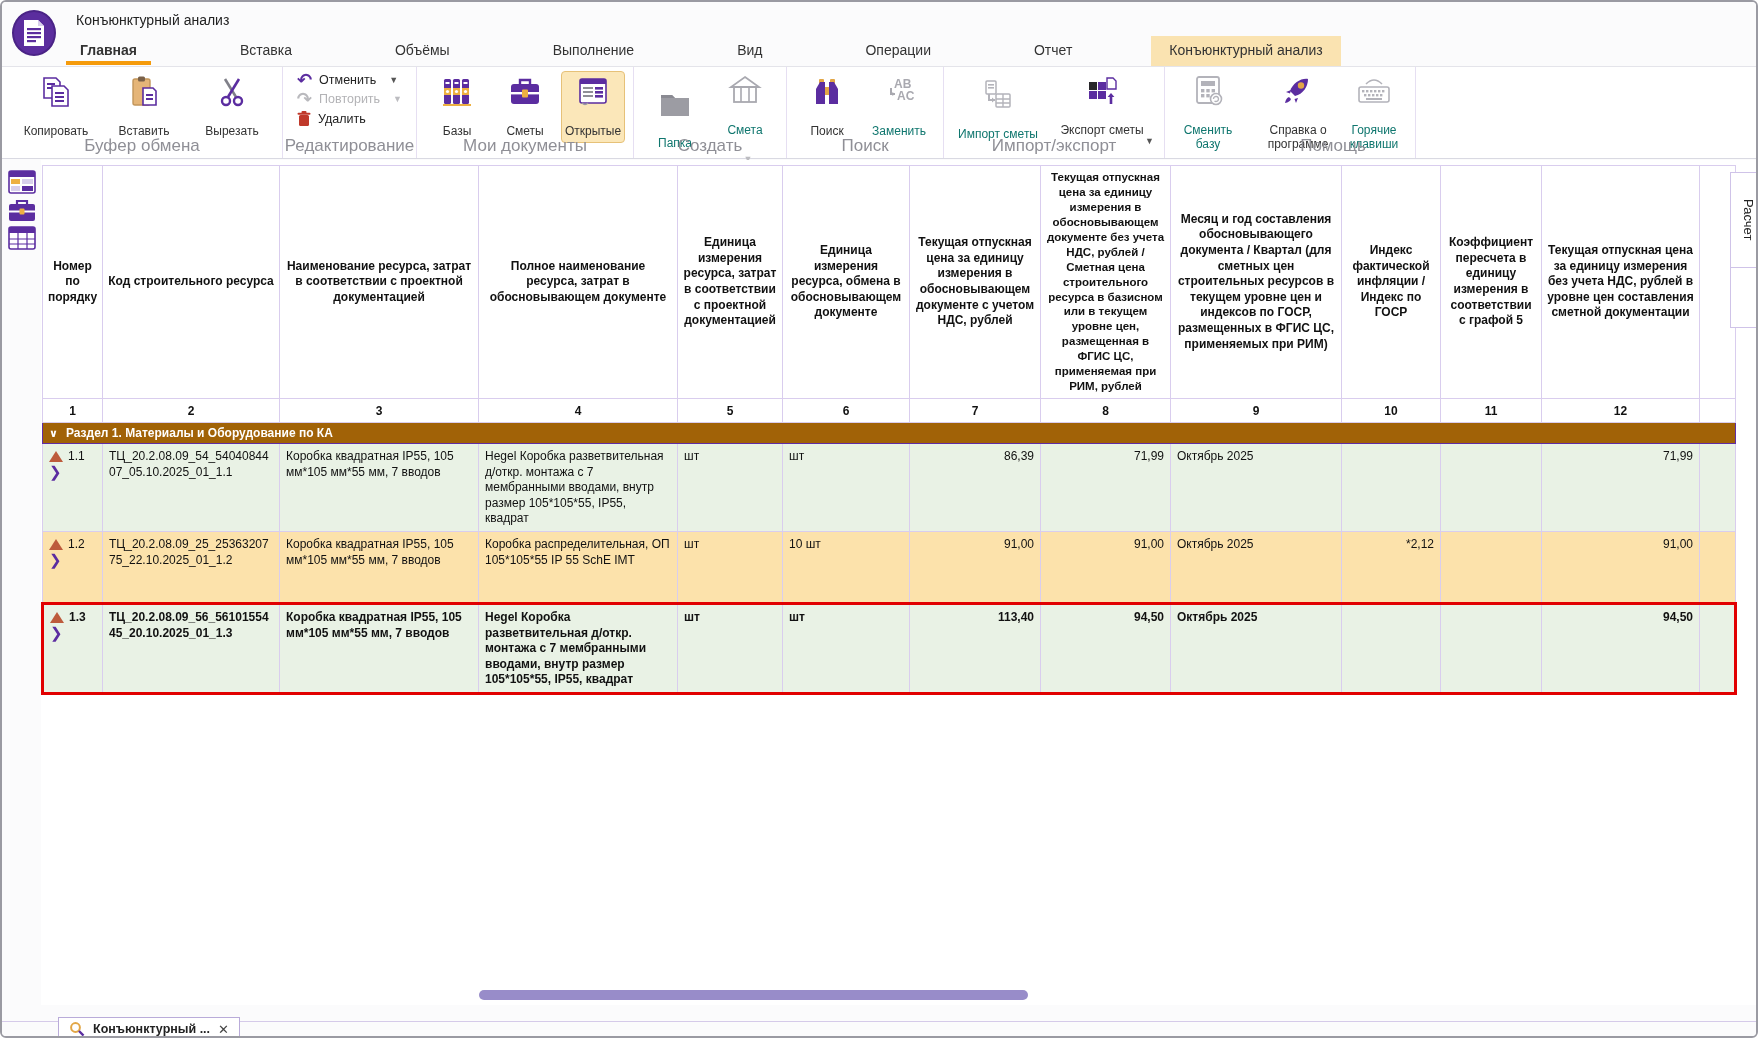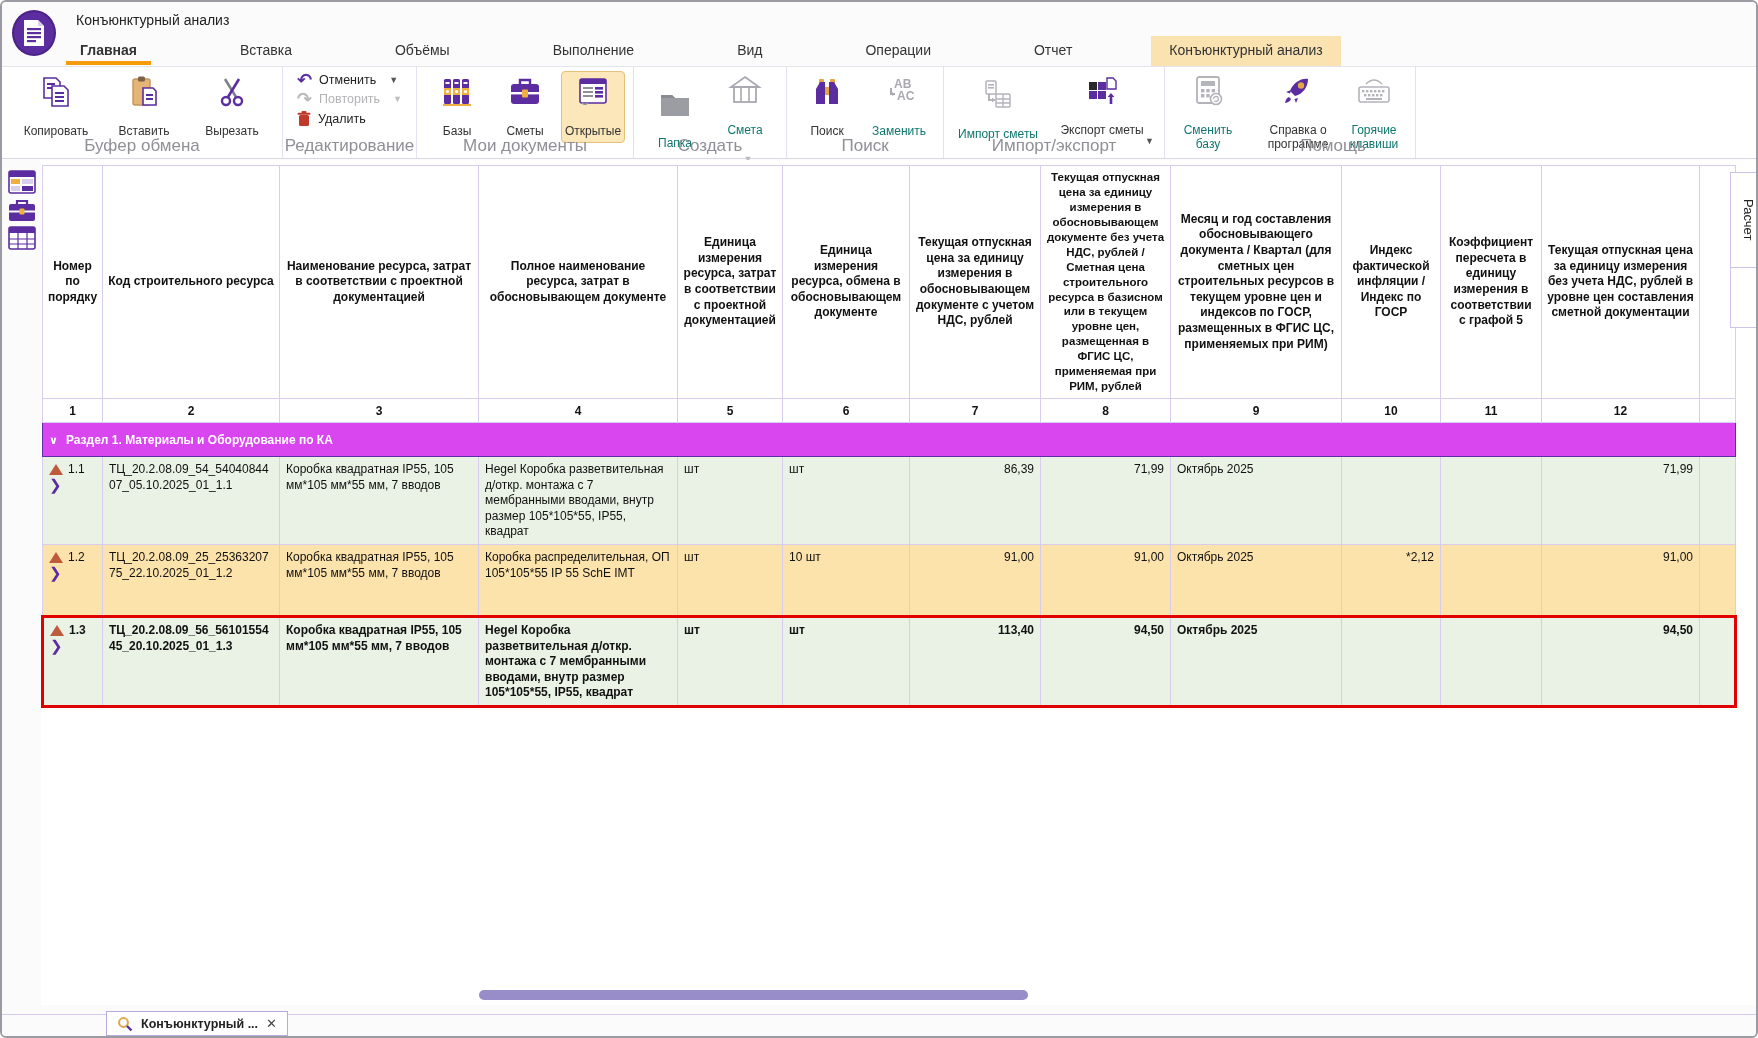--- a/index.html
+++ b/index.html
@@ -38,21 +38,21 @@
   
   #content { position:absolute; left:0; top:158px; right:0; bottom:31px; background:#fff; }
   #left-gutter { position:absolute; left:0; top:0; width:39px; bottom:0; background:#fbfbfc; }
   .gutter-ic { width:28px; height:24px; margin:4px auto 4px; display:block; cursor:pointer; }
   #grid-wrap { position:absolute; left:39px; top:5px; }
   table { border-collapse:collapse; table-layout:fixed; width:1693px; background:#fff; }
   td,th { border:1px solid #d9cdee; font-size:12px; color:#111; vertical-align:top; overflow:hidden; }
   th { font-weight:bold; text-align:center; vertical-align:middle; padding:4px 5px; line-height:1.3; }
   tr.header-row { height:224px; }
   tr.num-row td { height:24px; text-align:center; font-weight:bold; vertical-align:middle; padding:2px; }
-  tr.section-row td { background:#d946ef; color:#fff; font-weight:bold; font-size:12px; height:34px; vertical-align:middle; padding:2px 6px; border-color:#5f2da6; }
+  tr.section-row td { background:#a16207; color:#fff; font-weight:bold; font-size:12px; height:21px; vertical-align:middle; padding:2px 6px; border-color:#5f2da6; }
   tr.data-row td { padding:5px 6px 4px; line-height:1.3; }
   tr.data-row.green td { background:#e9f2e5; }
   tr.data-row.orange td { background:#fce2ab; }
   tr.data-row.selected td { border-top:3px solid #e10000; border-bottom:3px solid #e10000; font-weight:bold; }
   tr.data-row.selected td:first-child { border-left:3px solid #e10000; }
   tr.data-row.selected td:last-child { border-right:3px solid #e10000; }
   td.rnum { padding:5px 4px;margin-top:29px; }
   .rnum-inner { display:flex; flex-direction:column; justify-content:space-between; height:100%; }
   .rnum-top { display:flex; align-items:center; gap:5px; }
   .warn-tri { width:0; height:0; border-left:7px solid transparent; border-right:7px solid transparent; border-bottom:11px solid #bd5b3c; }
@@ -63,21 +63,21 @@
   
   #hscroll { position:absolute; left:39px; bottom:4px; width:1693px; height:12px; }
   #hscroll-thumb { position:absolute; left:438px; top:1px; width:549px; height:10px; background:#988cc9; border-radius:6px; cursor:pointer; }
 
   
   #right-rail { position:absolute; right:0; top:170px; width:26px; }
   #calc-tab { width:26px; height:96px; border:1px solid #cfc3e8; border-right:none; background:#fff; writing-mode:vertical-rl; text-align:center; font-size:13px; color:#222; cursor:pointer; }
   #calc-tab-ext { width:26px; height:60px; border:1px solid #cfc3e8; border-right:none; border-top:none; background:#fff; }
 
   
-  #bottombar { position:absolute; left:0; bottom:0; width:100%; height:22px; background:#fbfbfc; border-top:1px solid #d5cae9; display:flex; align-items:flex-end;padding-left:48px; }
+  #bottombar { position:absolute; left:0; bottom:0; width:100%; height:15px; background:#fbfbfc; border-top:1px solid #d5cae9; display:flex; align-items:center; }
   #doc-tab { display:flex; align-items:center; gap:8px; margin-left:56px; height:25px; padding:0 10px; background:#fff; border:1px solid #b9abd9; cursor:pointer; }
   #doc-tab .t { font-size:12.5px; font-weight:bold; color:#222; white-space:nowrap; }
   #doc-tab .x { font-size:13px; color:#444; cursor:pointer; }
   svg { display:block; }
 </style>
 </head>
 <body>
 
 <div id="window">
 

